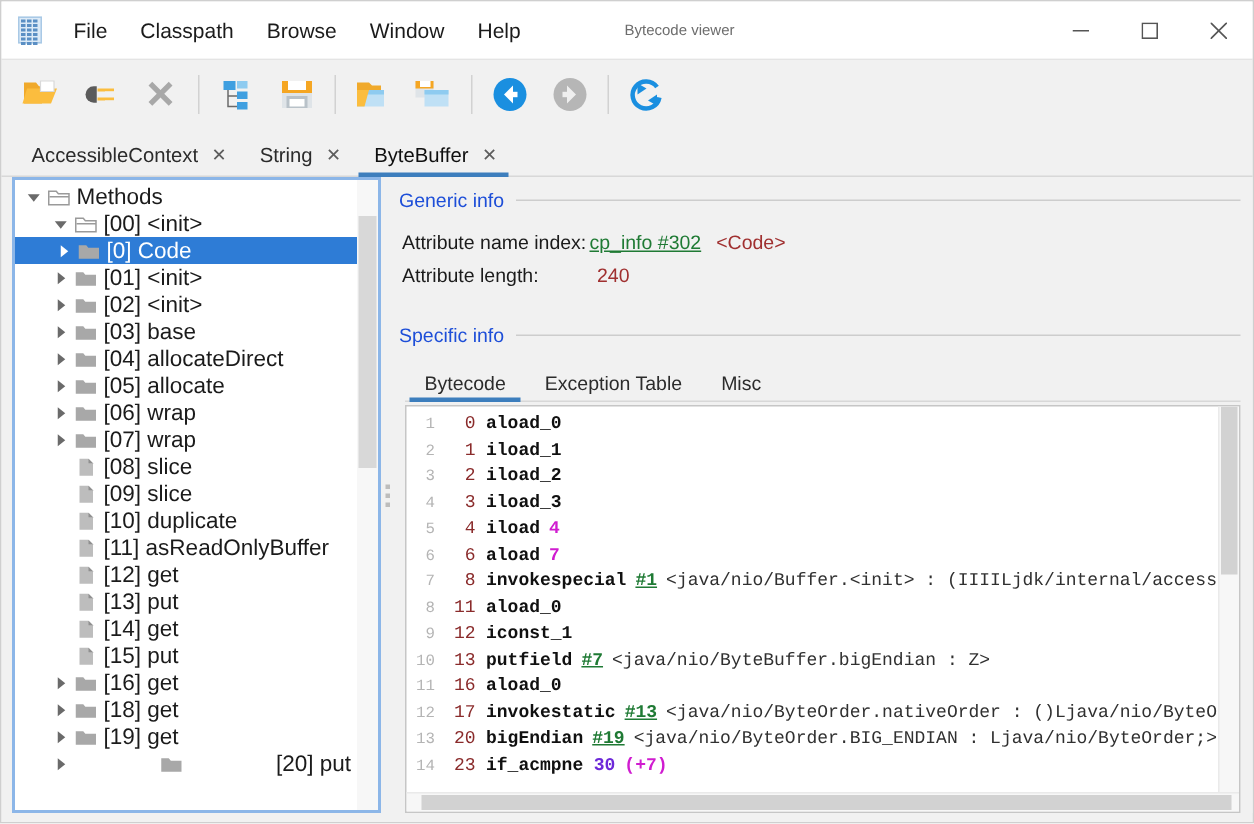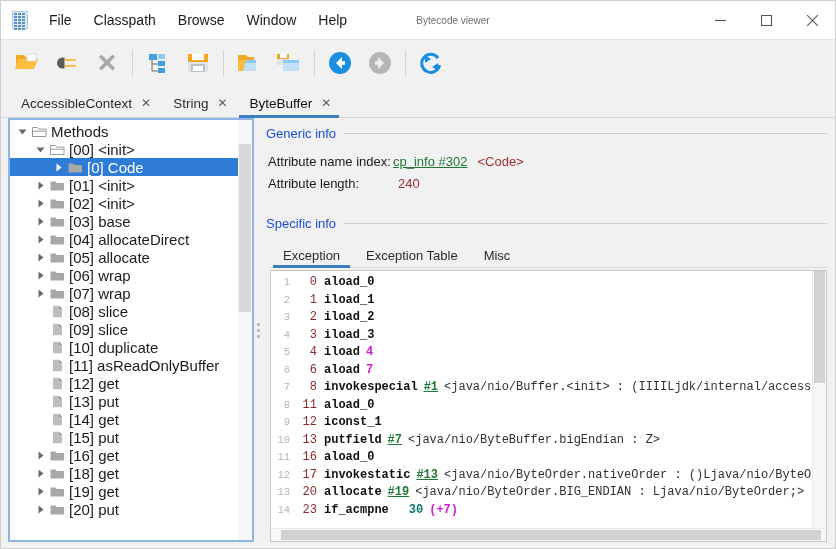--- a/index.html
+++ b/index.html
@@ -238,21 +238,21 @@
     color: #b4b4b4; font-size: 10.5px; padding-right: 7px;
   }
   .c-off { color: #8a2b2b; min-width: 20px; text-align: right; }
   .c-op { font-weight: bold; color: #101010; margin-left: 7px; }
   .c-imm { color: #d01cd0; font-weight: bold; margin-left: 6px; }
   .c-ref {
     color: #1f7a34; font-weight: bold; text-decoration: underline;
     margin-left: 6px; cursor: pointer;
   }
   .c-desc { color: #303030; margin-left: 6px; }
-  .c-br { color: #0f766e; font-weight: bold; margin-left: 20px; }
+  .c-br { color: #6d28d9; font-weight: bold; margin-left: 7px; }
   .c-brd { color: #d01cd0; font-weight: bold; margin-left: 6px; }
 
   .code-vscroll {
     width: 14px; min-width: 14px; background: #f7f7f7;
     position: relative; border-left: 1px solid #eaeaea;
   }
   .code-vthumb {
     position: absolute; left: 1px; right: 1px; top: 0; height: 112px;
     background: #d2d2d2;
   }
@@ -455,21 +455,21 @@
                 </svg>
               </span>
               <span class="ticon">
                 <svg width="15" height="13" viewBox="0 0 15 13">
                   <path d="M0.5 2.5h5l1.4 1.6h7.1v7.4H0.5z" fill="#ffffff" stroke="#9a9a9a" stroke-width="1"></path>
                   <path d="M1 6.2h13" stroke="#9a9a9a" stroke-width="1"></path>
                 </svg>
               </span>
               <span class="tlabel">[00] &lt;init&gt;</span>
             </div>
-            <div class="tnode selected" style="padding-left: 40px;">
+            <div class="tnode selected" style="padding-left: 24px;">
               <span class="twist">
                 <svg width="9" height="9" viewBox="0 0 9 9">
                   <path d="M2.5 0.5l5 4-5 4z"></path>
                 </svg>
               </span>
               <span class="ticon">
                 <svg width="15" height="13" viewBox="0 0 15 13">
                   <path d="M0.5 2.5h5l1.4 1.6h7.1v7.4H0.5z" fill="#a8a8a8"></path>
                 </svg>
               </span>
@@ -678,21 +678,21 @@
                   <path d="M2.5 0.5l5 4-5 4z"></path>
                 </svg>
               </span>
               <span class="ticon">
                 <svg width="15" height="13" viewBox="0 0 15 13">
                   <path d="M0.5 2.5h5l1.4 1.6h7.1v7.4H0.5z" fill="#a8a8a8"></path>
                 </svg>
               </span>
               <span class="tlabel">[19] get</span>
             </div>
-            <div class="tnode" style="padding-left: 22px;">
+            <div class="tnode" style="padding-left: 22px; justify-content: space-between;">
               <span class="twist">
                 <svg width="9" height="9" viewBox="0 0 9 9">
                   <path d="M2.5 0.5l5 4-5 4z"></path>
                 </svg>
               </span>
               <span class="ticon">
                 <svg width="15" height="13" viewBox="0 0 15 13">
                   <path d="M0.5 2.5h5l1.4 1.6h7.1v7.4H0.5z" fill="#a8a8a8"></path>
                 </svg>
               </span>
@@ -732,21 +732,21 @@
         </div>
       </div>
 
       <div class="section-head" style="margin-top:18px">
         <span>Specific info</span>
         <span class="rule"></span>
       </div>
 
       <div class="subtabs">
         <div class="subtab active">
-          <span>Exception</span>
+          <span>Bytecode</span>
         </div>
         <div class="subtab">
           <span>Exception Table</span>
         </div>
         <div class="subtab">
           <span>Misc</span>
         </div>
       </div>
 
       <div class="code-wrap">
@@ -816,21 +816,21 @@
               <div class="cline">
                 <span class="c-ln">12</span>
                 <span class="c-off">17</span>
                 <span class="c-op">invokestatic</span>
                 <span class="c-ref">#13</span>
                 <span class="c-desc">&lt;java/nio/ByteOrder.nativeOrder : ()Ljava/nio/ByteOrder;&gt;</span>
               </div>
               <div class="cline">
                 <span class="c-ln">13</span>
                 <span class="c-off">20</span>
-                <span class="c-op">allocate</span>
+                <span class="c-op">bigEndian</span>
                 <span class="c-ref">#19</span>
                 <span class="c-desc">&lt;java/nio/ByteOrder.BIG_ENDIAN : Ljava/nio/ByteOrder;&gt;</span>
               </div>
               <div class="cline">
                 <span class="c-ln">14</span>
                 <span class="c-off">23</span>
                 <span class="c-op">if_acmpne</span>
                 <span class="c-br">30</span>
                 <span class="c-brd">(+7)</span>
               </div>

